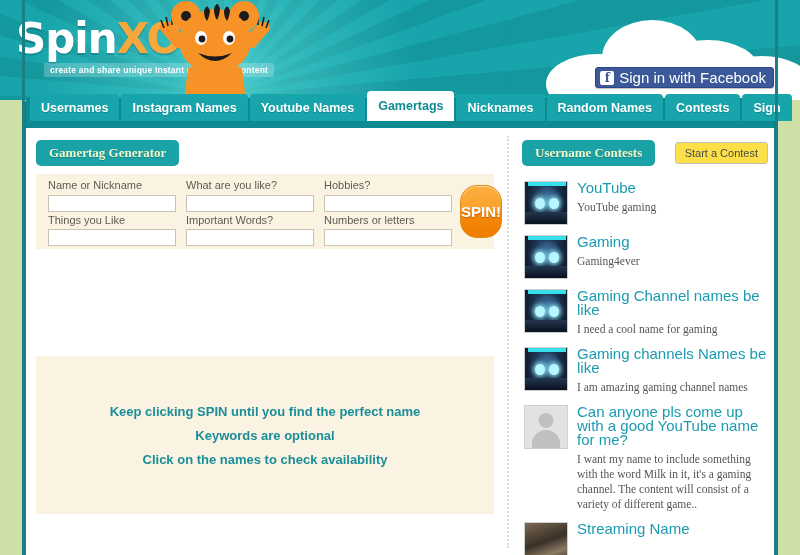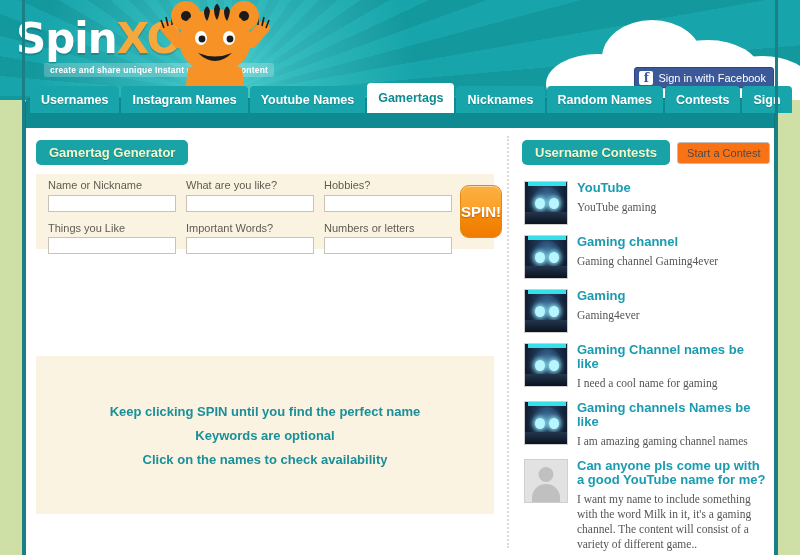--- a/index.html
+++ b/index.html
@@ -76,33 +76,33 @@
     background: #3b5998; border: 1px solid #2b4687; border-radius: 3px;
     padding: 0 7px 0 4px; cursor: pointer;
     box-shadow: 0 1px 1px rgba(0,0,0,.25);
   }
   #fb-btn .fbmark {
     width: 14px; height: 14px; background: #fff; border-radius: 2px;
     color: #3b5998; font-weight: bold; font-size: 12px;
     font-family: "DejaVu Serif", serif;
     display: flex; align-items: center; justify-content: center; line-height: 1;
   }
-  #fb-btn .fblabel { color: #fff; font-size: 11px; white-space: nowrap; }
+  #fb-btn .fblabel { color: #fff; font-size: 15px; white-space: nowrap; }
 
   
   #tabbar {
     position: absolute; left: 25px; top: 98px; width: 750px; height: 31px;
     background: #0e8b92;
     border-radius: 5px 5px 0 0;
     display: flex; align-items: flex-end; padding: 0 3px;
     border: 1px solid #0c7a80; border-bottom: none;
   }
   .tab {
     height: 27px; display: flex; align-items: center; justify-content: center;
-    padding: 0 11px; margin: 16px 1px;
+    padding: 0 11px; margin: 8px 1px;
     color: #ffffff; font-size: 12.5px; font-weight: bold;
     background: #17a5ab; border-radius: 4px 4px 0 0;
     cursor: pointer; white-space: nowrap;
     text-shadow: 0 1px 0 rgba(0,0,0,.18);
   }
   .tab.active {
     background: #ffffff; color: #0e8b92; height: 30px;
     text-shadow: none;
   }
 
@@ -125,45 +125,46 @@
   }
 
   
   .ribbon {
     display: inline-block;
     background: #1aa3a7; color: #f4f7c9;
     font-size: 13px; font-weight: bold;
     padding: 5px 13px; border-radius: 5px;
     text-shadow: 0 1px 0 rgba(0,0,0,.2);
     white-space: nowrap;
+    font-family: Liberation Serif, serif;
   }
 
   
   #gen-heading { position: absolute; left: 10px; top: 12px; }
   #form-panel {
     position: absolute; left: 10px; top: 46px; width: 458px; height: 75px;
     background: #faf3e2;
     display: flex; align-items: center;
   }
   #fields { flex: 1; padding: 8px 0 8px 12px; }
   .field-row { display: flex; gap: 10px; }
-  .field { width: 128px; margin-top: 8px; }
+  .field { width: 128px; }
   .field label {
     display: block; font-size: 11px; color: #5e5b52; line-height: 16px;
     white-space: nowrap;
   }
   .field input {
     width: 128px; height: 17px;
     border: 1px solid #c9c3b4; background: #ffffff;
     font-size: 11px; color: #333; padding: 0 3px;
     font-family: "Liberation Sans", sans-serif;
   }
   #spin-btn {
     width: 54px; height: 53px; margin: 0 12px 0 8px;
-    border-radius: 9px; border: 1px solid #e08a12;
+    border-radius: 17px; border: 1px solid #e08a12;
     background: linear-gradient(180deg, #fcb040 0%, #fba02a 48%, #f58a0c 52%, #f07c00 100%);
     color: #ffffff; font-size: 15px; font-weight: bold;
     display: flex; align-items: center; justify-content: center;
     cursor: pointer; text-shadow: 0 1px 1px rgba(150,70,0,.55);
     box-shadow: inset 0 1px 0 rgba(255,255,255,.5);
   }
 
   
   #hint-panel {
     position: absolute; left: 10px; top: 228px; width: 458px; height: 158px;
@@ -176,21 +177,21 @@
   }
 
   
   #side-heading-row {
     position: absolute; left: 0; top: 12px; width: 254px;
     display: flex; align-items: center; justify-content: space-between;
     padding-right: 8px;
     gap: 7px;
   }
   #start-contest {
-    font-size: 11px; color: #4a4a4a; background: #f97316;
+    font-size: 11px; color: #4a4a4a; background: #fde047;
     border: 1px solid #bfbfbf; border-radius: 3px;
     padding: 4px 9px; cursor: pointer; white-space: nowrap;
   }
   #contest-list {
     position: absolute; left: 0; top: 48px; width: 254px; height: 379px;
     overflow: hidden;
   }
   .contest-item {
     display: flex; gap: 9px; padding: 5px 8px 5px 2px;
     cursor: pointer;
@@ -233,21 +234,21 @@
   .thumb.person::after {
     content: ""; position: absolute; left: 50%; bottom: 0;
     transform: translateX(-50%);
     width: 28px; height: 18px; border-radius: 14px 14px 0 0; background: #c0c0c0;
   }
   .thumb.photo {
     background: linear-gradient(160deg,#7b6a55 0%, #3a3027 45%, #8a7a62 70%, #241d17 100%);
   }
   .ci-body { flex: 1; min-width: 0; }
   .ci-title {
-    color: #1a9bb0; font-size: 13px; font-weight: bold; line-height: 14px;
+    color: #1a9bb0; font-size: 15px; font-weight: normal; line-height: 14px;
   }
   .ci-desc {
     color: #555555; font-size: 11.5px; line-height: 15px; margin-top: 5px; font-family: Liberation Serif, serif;
   }
 </style>
 </head>
 <body>
 
 <div id="page">
 
@@ -397,34 +398,20 @@
                 <i></i>
               </span>
               <span class="base"></span>
           </div>
           <div class="ci-body">
             <div class="ci-title">YouTube</div>
             <div class="ci-desc">YouTube gaming</div>
           </div>
         </div>
 
-        <div class="contest-item">
-          <div class="thumb gamer">
-            <span class="topbar"></span>
-              <span class="eyes">
-                <i></i>
-                <i></i>
-              </span>
-              <span class="base"></span>
-          </div>
-          <div class="ci-body">
-            <div class="ci-title">Gaming channel</div>
-            <div class="ci-desc">Gaming channel Gaming4ever</div>
-          </div>
-        </div>
 
         <div class="contest-item">
           <div class="thumb gamer">
             <span class="topbar"></span>
               <span class="eyes">
                 <i></i>
                 <i></i>
               </span>
               <span class="base"></span>
           </div>

